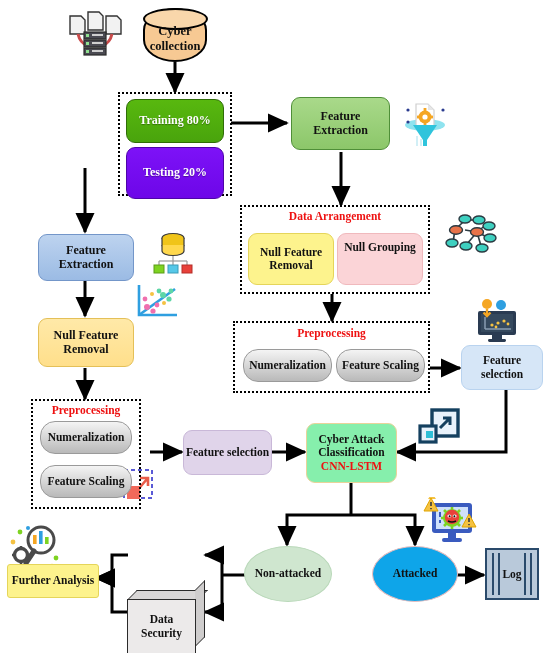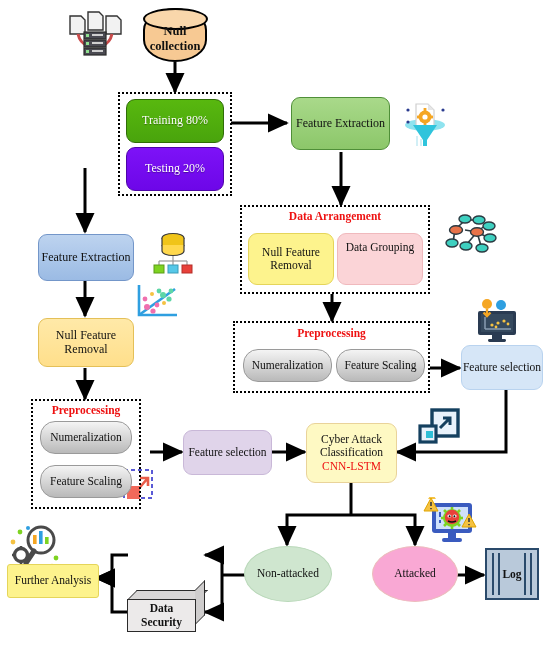--- a/index.html
+++ b/index.html
@@ -1,21 +1,21 @@
 <!DOCTYPE html>
 <html><head>
 <meta charset="utf-8">
 <style>
   html,body{margin:0;padding:0;background:#ffffff;}
   #root{
     position:relative;width:550px;height:653px;background:#fff;overflow:hidden;
     font-family:"Liberation Serif", serif;
   }
   .node{position:absolute;box-sizing:border-box;display:flex;flex-direction:column;
-        align-items:center;justify-content:center;text-align:center;font-weight:normal;
+        align-items:center;justify-content:center;text-align:center;font-weight:bold;
         color:#111;line-height:1.15;}
   .rnd{border-radius:9px;}
   
   .db-cyl{position:absolute;box-sizing:border-box;background:#f7c993;border:2.5px solid #000;
           border-radius:50%/22px;display:flex;align-items:center;justify-content:center;
           text-align:center;font-weight:bold;font-size:12.5px;color:#111;line-height:1.2;}
   .db-cyl:before{content:"";position:absolute;left:-2.5px;right:-2.5px;top:-2.5px;height:22px;
           background:#f9d7ab;border:2.5px solid #000;border-radius:50%;box-sizing:border-box;}
   .db-label{position:relative;z-index:2;padding-top:8px;}
 
@@ -24,25 +24,25 @@
   .purple-box{background:linear-gradient(180deg,#7d12f7,#6d06e8);border:1.5px solid #4d04a8;
              color:#fff;font-size:12px;text-shadow:0 1px 1px rgba(0,0,0,.35);}
   .gfe-box{background:linear-gradient(180deg,#a9d98a,#8cc76a);border:1.5px solid #4f8f38;font-size:12px;}
   .blue-box{background:linear-gradient(180deg,#bdd3ef,#9bbbe4);border:1.5px solid #7396c9;font-size:12px;}
   .yellow-box{background:linear-gradient(180deg,#ffe9a8,#ffdf8b);border:1.5px solid #e4c058;font-size:12px;}
   .pale-yellow{background:#fdf38d;border:1px solid #e5d55a;font-size:11.5px;}
   .pink-box{background:#fbd4d7;border:1px solid #f0b9bd;font-size:11.5px;justify-content:flex-start;padding-top:7px;}
   .grey-box{background:linear-gradient(180deg,#f4f4f4,#b9b9b9);border:1px solid #9a9a9a;
             border-radius:15px;font-size:11.5px;}
   .lav-box{background:#e0d4ea;border:1px solid #c9b8d8;font-size:11.5px;}
-  .cream-box{background:#fef9c3;border:1px solid #e9d39a;font-size:11.5px;}
+  .cream-box{background:#86efac;border:1px solid #e9d39a;font-size:11.5px;}
   .lblue-box{background:#d6e6f7;border:1px solid #b9d3ef;font-size:11.5px;}
   .ell{border-radius:50%;}
   .ell-green{background:#cfe6cf;border:1px solid #b9d8b9;font-size:11.5px;text-align:right;}
-  .ell-pink{background:#f9a8d4;border:1px solid #ecbcbc;font-size:11.5px;}
+  .ell-pink{background:#0ea5e9;border:1px solid #ecbcbc;font-size:11.5px;}
   .proto-ell{position:absolute;background:radial-gradient(circle at 40% 30%,#fbfbfb,#c9c9c9);
              border:1px solid #b3b3b3;border-radius:50%;display:flex;align-items:center;
              justify-content:center;font-weight:bold;font-size:11px;color:#111;}
   .cube{position:absolute;box-sizing:border-box;}
   .cube .face{position:absolute;left:0;top:9px;right:9px;bottom:0;background:#eceaea;
               border:1.6px solid #2a2a2a;display:flex;align-items:center;justify-content:center;
               text-align:center;font-weight:bold;font-size:11.5px;color:#111;line-height:1.15;}
   .cube .top{position:absolute;left:0;top:0;width:calc(100% - 9px);height:9px;background:#d9d7d7;
              border:1.6px solid #2a2a2a;border-bottom:none;transform:skewX(-45deg);transform-origin:bottom left;}
   .cube .side{position:absolute;right:0;top:0;width:9px;height:calc(100% - 9px);background:#cfcdcd;
@@ -351,49 +351,49 @@
   <div class="dashed" style="left:240px;top:205px;width:190px;height:89px;"></div>
   <div class="grp-label" style="left:240px;top:210px;width:190px;">Data Arrangement</div>
 
   <div class="dashed" style="left:233px;top:321px;width:197px;height:72px;"></div>
   <div class="grp-label" style="left:233px;top:327px;width:197px;">Preprocessing</div>
 
   <div class="dashed" style="left:31px;top:399px;width:110px;height:110px;"></div>
   <div class="grp-label" style="left:31px;top:404px;width:110px;">Preprocessing</div>
 
   <div class="db-cyl" style="left:143px;top:8px;width:64px;height:54px;">
-    <span class="db-label">Null collection</span>
+    <span class="db-label">Cyber collection</span>
   </div>
 
   <div class="node rnd green-box" style="left:126px;top:99px;width:98px;height:44px;">
     <span>Training 80%</span>
   </div>
 
-  <div class="node rnd purple-box" style="left:126px;top:147px;width:98px;height:44px;">
+  <div class="node rnd purple-box" style="left:126px;top:147px;width:98px;height:52px;">
     <span>Testing 20%</span>
   </div>
 
   <div class="node rnd gfe-box" style="left:291px;top:97px;width:99px;height:53px;">
     <span>Feature Extraction</span>
   </div>
 
   <div class="node rnd blue-box" style="left:38px;top:234px;width:96px;height:47px;">
     <span>Feature Extraction</span>
   </div>
 
   <div class="node rnd yellow-box" style="left:38px;top:318px;width:96px;height:49px;">
     <span>Null Feature Removal</span>
   </div>
 
   <div class="node rnd pale-yellow" style="left:248px;top:233px;width:86px;height:52px;">
     <span>Null Feature Removal</span>
   </div>
 
   <div class="node rnd pink-box" style="left:337px;top:233px;width:86px;height:52px;">
-    <span>Data Grouping</span>
+    <span>Null Grouping</span>
   </div>
 
   <div class="node grey-box" style="left:243px;top:349px;width:89px;height:33px;">
     <span>Numeralization</span>
   </div>
   <div class="node grey-box" style="left:336px;top:349px;width:89px;height:33px;">
     <span>Feature Scaling</span>
   </div>
 
   <div class="node grey-box" style="left:40px;top:421px;width:92px;height:33px;">
@@ -422,21 +422,21 @@
 
   <div class="node ell ell-pink" style="left:372px;top:546px;width:86px;height:56px;">
     <span>Attacked</span>
   </div>
 
   <div class="log-box" style="left:485px;top:548px;width:54px;height:52px;">
     <span>Log</span>
   </div>
 
 
-  <div class="cube" style="left:127px;top:590px;width:78px;height:42px;padding-left:20px;">
+  <div class="cube" style="left:127px;top:590px;width:78px;height:64px;padding-left:20px;">
     <div class="top"></div>
     <div class="side"></div>
     <div class="face">Data Security</div>
   </div>
 
   <div class="node pale-yellow" style="left:7px;top:564px;width:92px;height:34px;border-radius:3px;">
     <span>Further Analysis</span>
   </div>
 
 </div>

